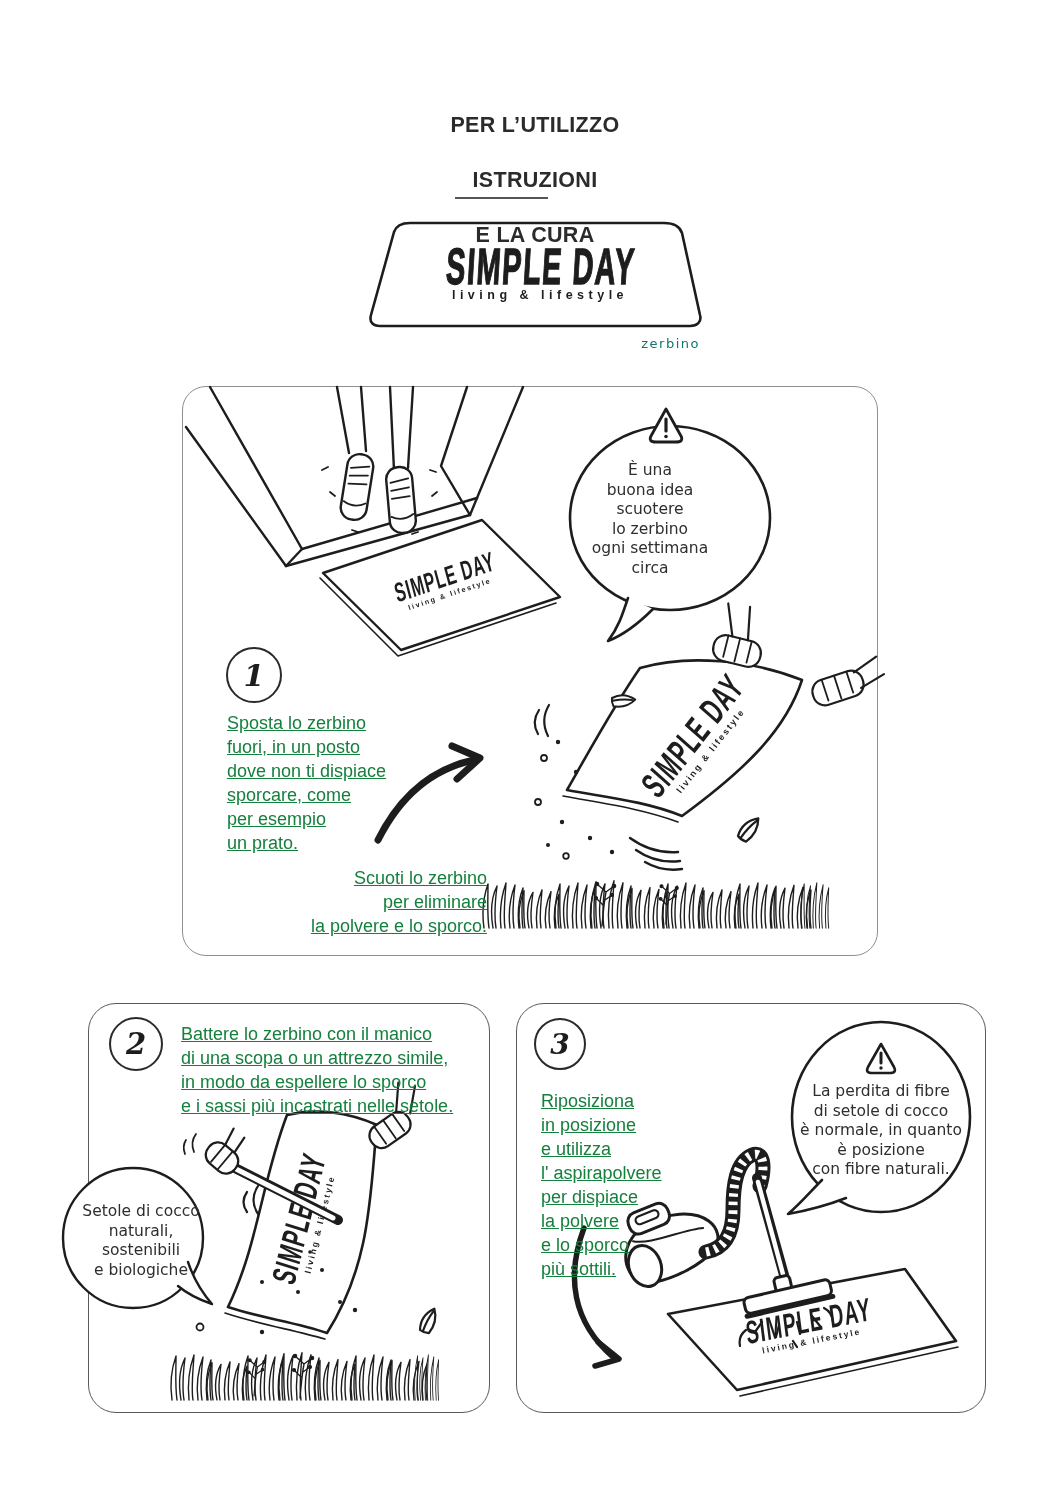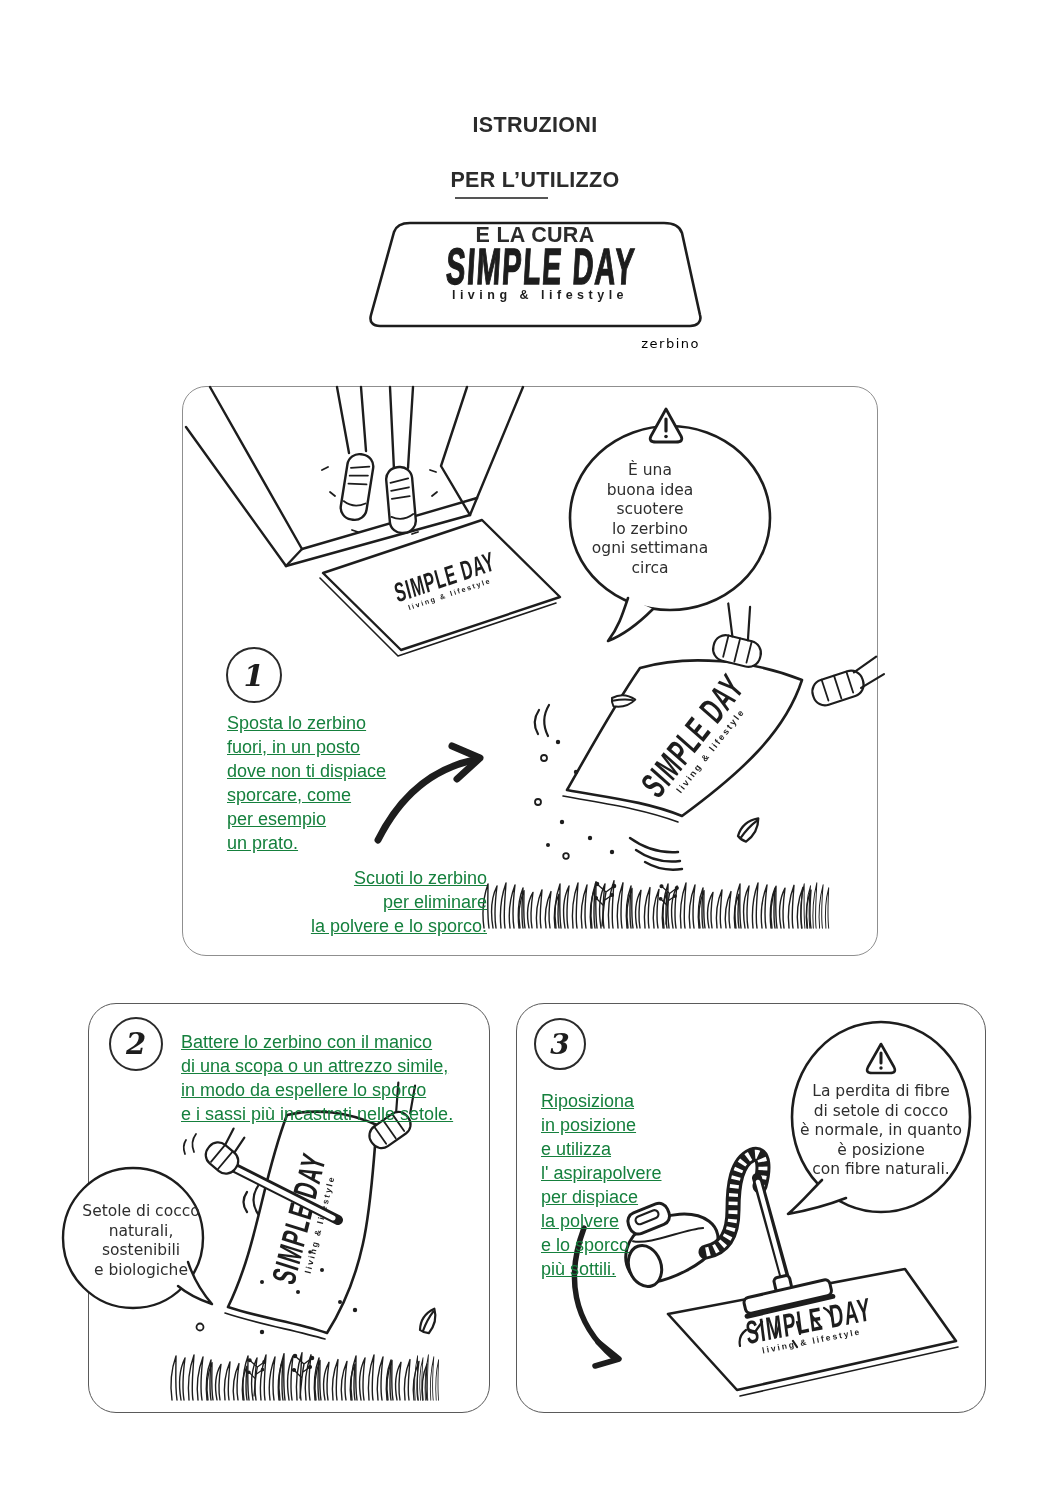--- a/index.html
+++ b/index.html
@@ -7,31 +7,31 @@
         font-family:"Liberation Sans",sans-serif;color:#3a3a3a;}
   .panel{position:absolute;background:#fff;z-index:1;}
   #panel1{left:182px;top:386px;width:694px;height:568px;border:1.6px solid #8f8f8f;border-radius:24px;}
   #panel2{left:88px;top:1003px;width:400px;height:408px;border:1.6px solid #5a5a5a;border-radius:28px;}
   #panel3{left:516px;top:1003px;width:468px;height:408px;border:1.6px solid #5a5a5a;border-radius:28px;}
   svg.art{position:absolute;left:0;top:0;z-index:2;}
   .txt{position:absolute;z-index:3;white-space:pre-line;}
   .title{left:330px;top:84px;width:410px;text-align:center;font-weight:bold;
          font-size:21.5px;line-height:27.5px;color:#2b2b2b;letter-spacing:.3px;}
   .product-label{left:600px;top:336px;width:100px;text-align:right;font-size:13px;
-         letter-spacing:1.5px;color:#000000;font-family:"DejaVu Sans",sans-serif;}
+         letter-spacing:1.5px;color:#0f766e;font-family:"DejaVu Sans",sans-serif;}
   .step-circle{position:absolute;z-index:3;background:#fff;border:2.3px solid #2a2a2a;border-radius:50%;
          display:flex;align-items:center;justify-content:center;
          font-family:"DejaVu Serif",serif;font-style:italic;font-weight:bold;color:#1d1d1d;}
   #circle1{left:226px;top:647px;width:52px;height:52px;font-size:30px;}
   #circle2{left:109px;top:1017px;width:50px;height:50px;font-size:29px;}
   #circle3{left:534px;top:1018px;width:48px;height:48px;font-size:28px;}
   .step-text{font-size:18px;line-height:24px;color:#15803d;text-decoration:underline;}
   #text1a{left:227px;top:711px;width:260px;}
   #text1b{left:227px;top:866px;width:260px;text-align:right;}
-  #text2{left:181px;top:1022px;width:300px;margin-top:8px;}
+  #text2{left:181px;top:1022px;width:300px;}
   #text3{left:541px;top:1089px;width:190px;}
   .bubble-text{font-size:15.5px;line-height:19.5px;text-align:center;color:#2e2e2e;
          font-family:"DejaVu Sans",sans-serif;}
   #bubble1-text{left:560px;top:461px;width:180px;}
   #bubble2-text{left:56px;top:1202px;width:170px;}
   #bubble3-text{left:791px;top:1082px;width:180px;}
   .logo-text{font-family:"Liberation Sans",sans-serif;font-weight:bold;fill:#1d1d1d;}
 </style>
 </head>
 <body>
@@ -277,22 +277,22 @@
         <g transform="translate(881,1058)">
           <path d="M0,-14 L13,9 Q16,15 9,15 L-9,15 Q-16,15 -13,9 Z" fill="#fff" stroke-width="2.6"></path>
           <path d="M0,-5 L0,5" stroke-width="3"></path>
           <circle cx="0" cy="10" r="1.7" fill="#1d1d1d" stroke="none"></circle>
         </g>
       </g>
     </g>
   </svg>
 
   <div class="txt title">
+    <div>PER L’UTILIZZO</div>
     <div>ISTRUZIONI</div>
-    <div>PER L’UTILIZZO</div>
     <div>E LA CURA</div>
   </div>
 
   <div class="txt product-label">zerbino</div>
 
   <div class="step-circle" id="circle1">
     <span>1</span>
   </div>
   <div class="txt step-text" id="text1a">Sposta lo zerbino
 fuori, in un posto

